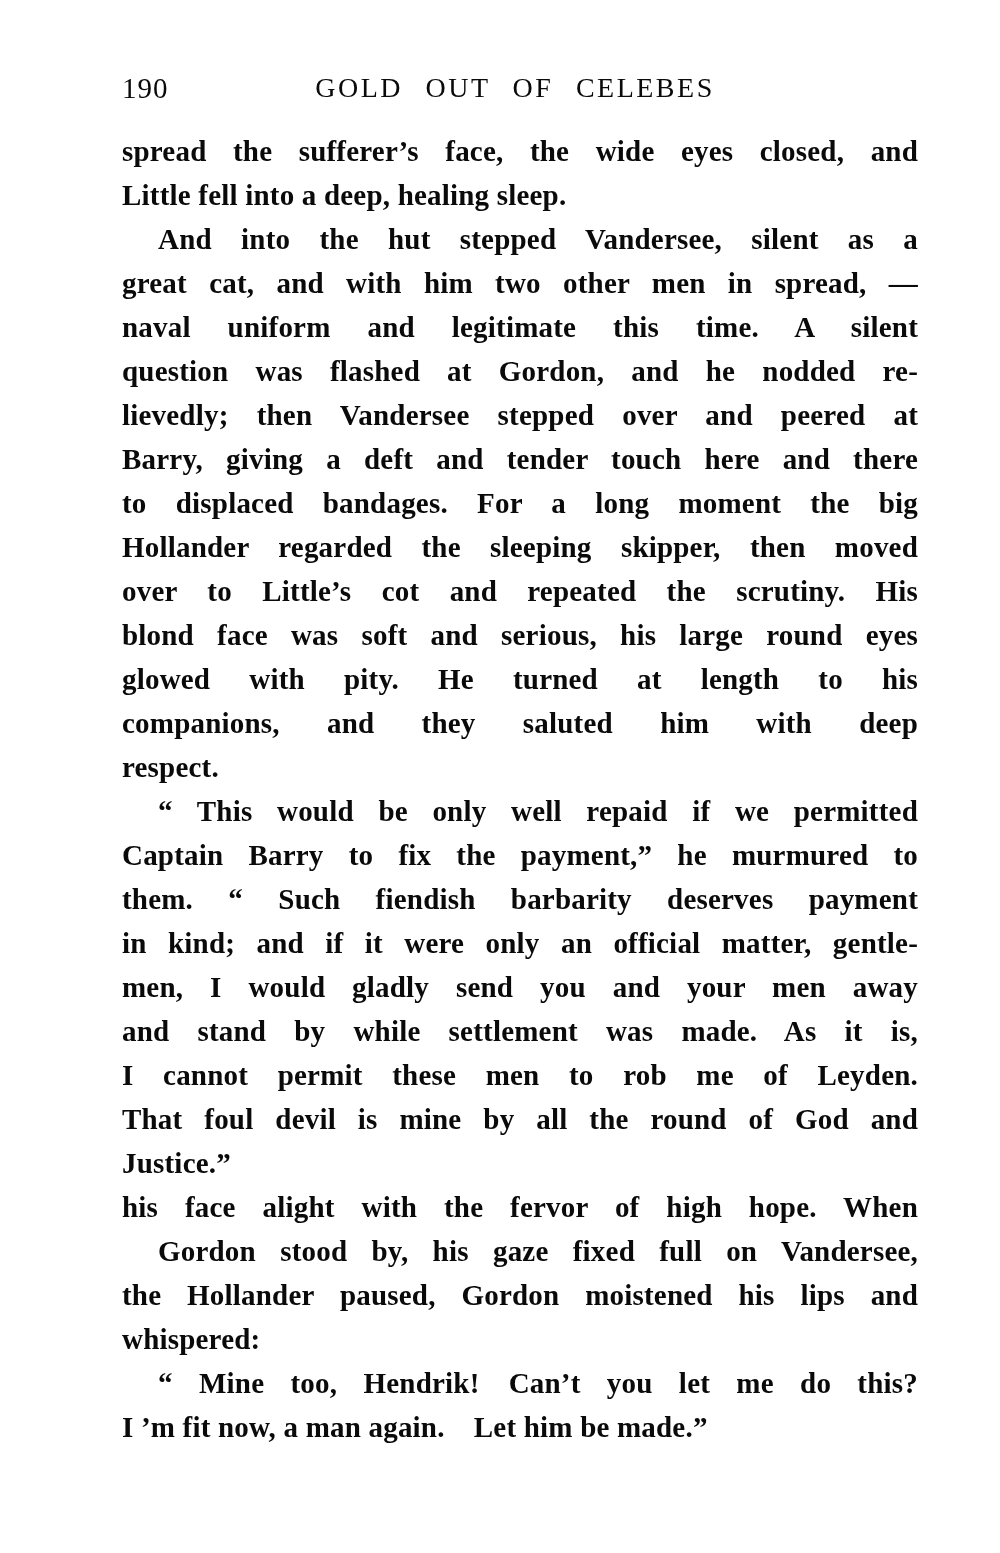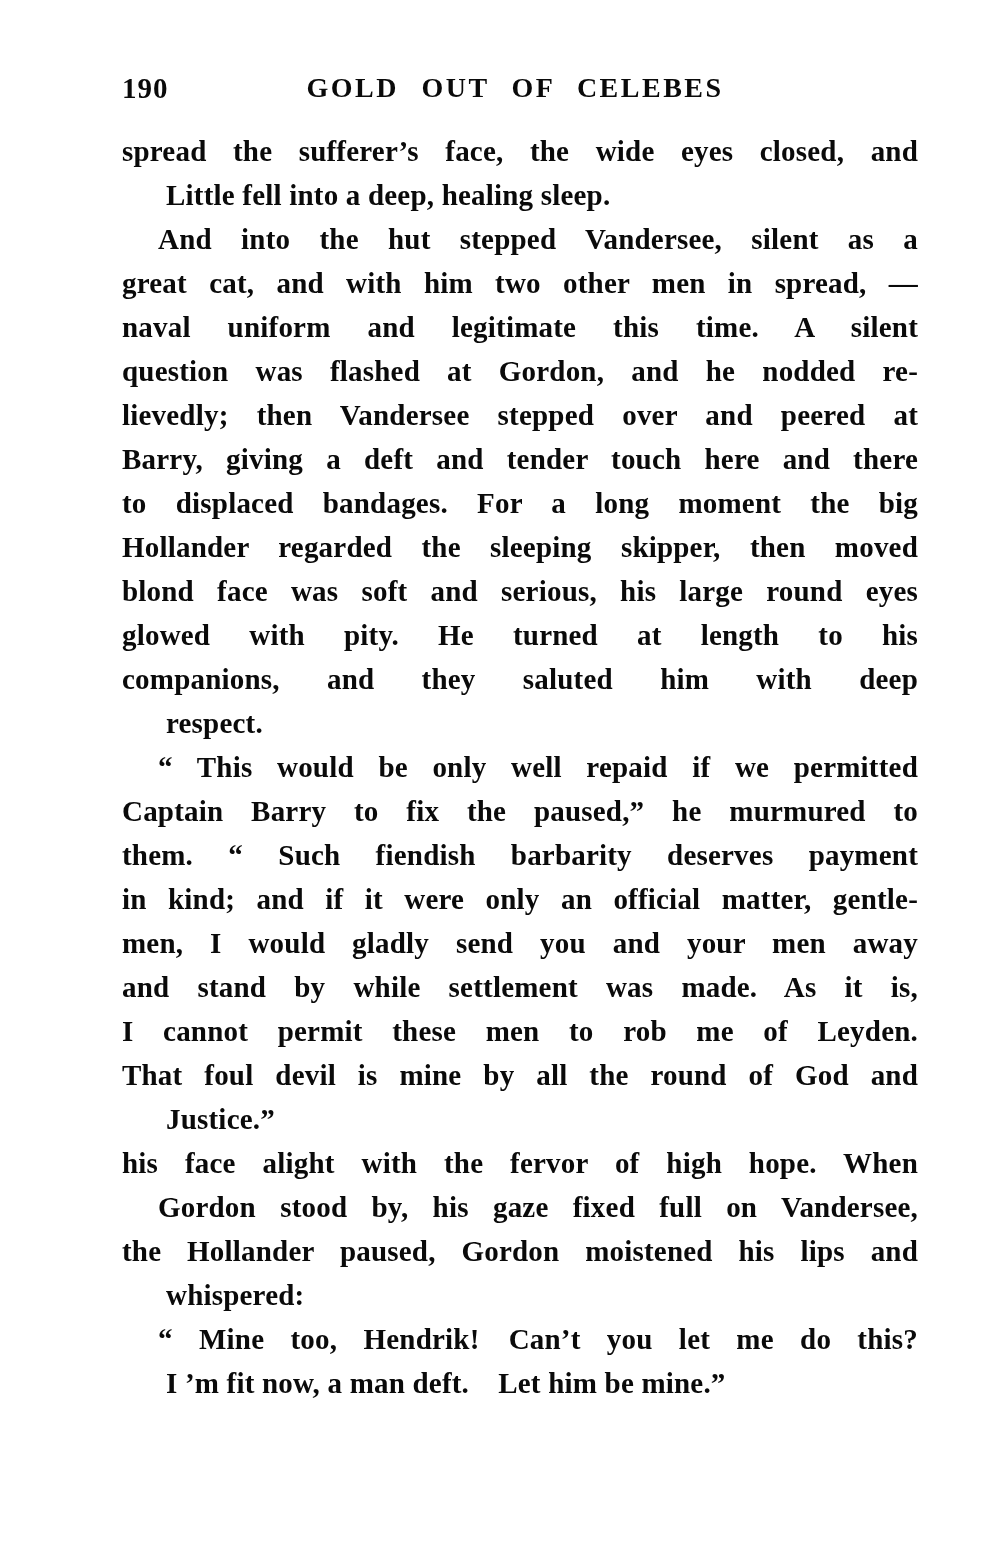--- a/index.html
+++ b/index.html
@@ -22,21 +22,21 @@
     background: #ffffff;
   }
   
   .header {
     position: absolute;
     top: 72px;
     left: 122px;
     width: 796px;
     height: 32px;
     line-height: 32px;
-    font-weight: bold;
+    font-weight: normal;
   }
   .page-number {
     position: absolute;
     left: 0;
     top: 0;
     font-size: 29px;
     letter-spacing: 1px;
   }
   .running-title {
     position: absolute;
@@ -64,21 +64,20 @@
     text-align-last: justify;
     white-space: normal;
     letter-spacing: 0.2px;
   }
   .line.indent {
     padding-left: 36px;
   }
   .line.last {
     text-align: center;
     text-align-last: left;
-    margin-left: 44px;
   }
 </style>
 </head>
 <body>
 
 <div class="page">
 
   <div class="header">
     <span class="page-number">190</span>
     <span class="running-title">GOLD OUT OF CELEBES</span>
@@ -89,34 +88,35 @@
   <div class="line">spread the sufferer’s face, the wide eyes closed, and</div>
       <div class="line last">Little fell into a deep, healing sleep.</div>
       <div class="line indent">And into the hut stepped Vandersee, silent as a</div>
       <div class="line">great cat, and with him two other men in spread, —</div>
       <div class="line">naval uniform and legitimate this time.  A silent</div>
       <div class="line">question was flashed at Gordon, and he nodded re-</div>
       <div class="line">lievedly; then Vandersee stepped over and peered at</div>
       <div class="line">Barry, giving a deft and tender touch here and there</div>
       <div class="line">to displaced bandages.  For a long moment the big</div>
       <div class="line">Hollander regarded the sleeping skipper, then moved</div>
+      <div class="line">over to Little’s cot and repeated the scrutiny.  His</div>
       <div class="line">blond face was soft and serious, his large round eyes</div>
       <div class="line">glowed with pity.  He turned at length to his</div>
       <div class="line">companions, and they saluted him with deep</div>
       <div class="line last">respect.</div>
       <div class="line indent">“ This would be only well repaid if we permitted</div>
-      <div class="line">Captain Barry to fix the paused,” he murmured to</div>
+      <div class="line">Captain Barry to fix the payment,” he murmured to</div>
       <div class="line">them.  “ Such fiendish barbarity deserves payment</div>
       <div class="line">in kind; and if it were only an official matter, gentle-</div>
       <div class="line">men, I would gladly send you and your men away</div>
       <div class="line">and stand by while settlement was made.  As it is,</div>
       <div class="line">I cannot permit these men to rob me of Leyden.</div>
       <div class="line">That foul devil is mine by all the round of God and</div>
       <div class="line last">Justice.”</div>
       <div class="line">his face alight with the fervor of high hope.  When</div>
       <div class="line indent">Gordon stood by, his gaze fixed full on Vandersee,</div>
       <div class="line">the Hollander paused, Gordon moistened his lips and</div>
       <div class="line last">whispered:</div>
       <div class="line indent">“ Mine too, Hendrik! Can’t you let me do this?</div>
-      <div class="line last">I ’m fit now, a man deft. Let him be mine.”</div>
+      <div class="line last">I ’m fit now, a man again. Let him be made.”</div>
     </div>
 
 </div>
 
 </body></html>

